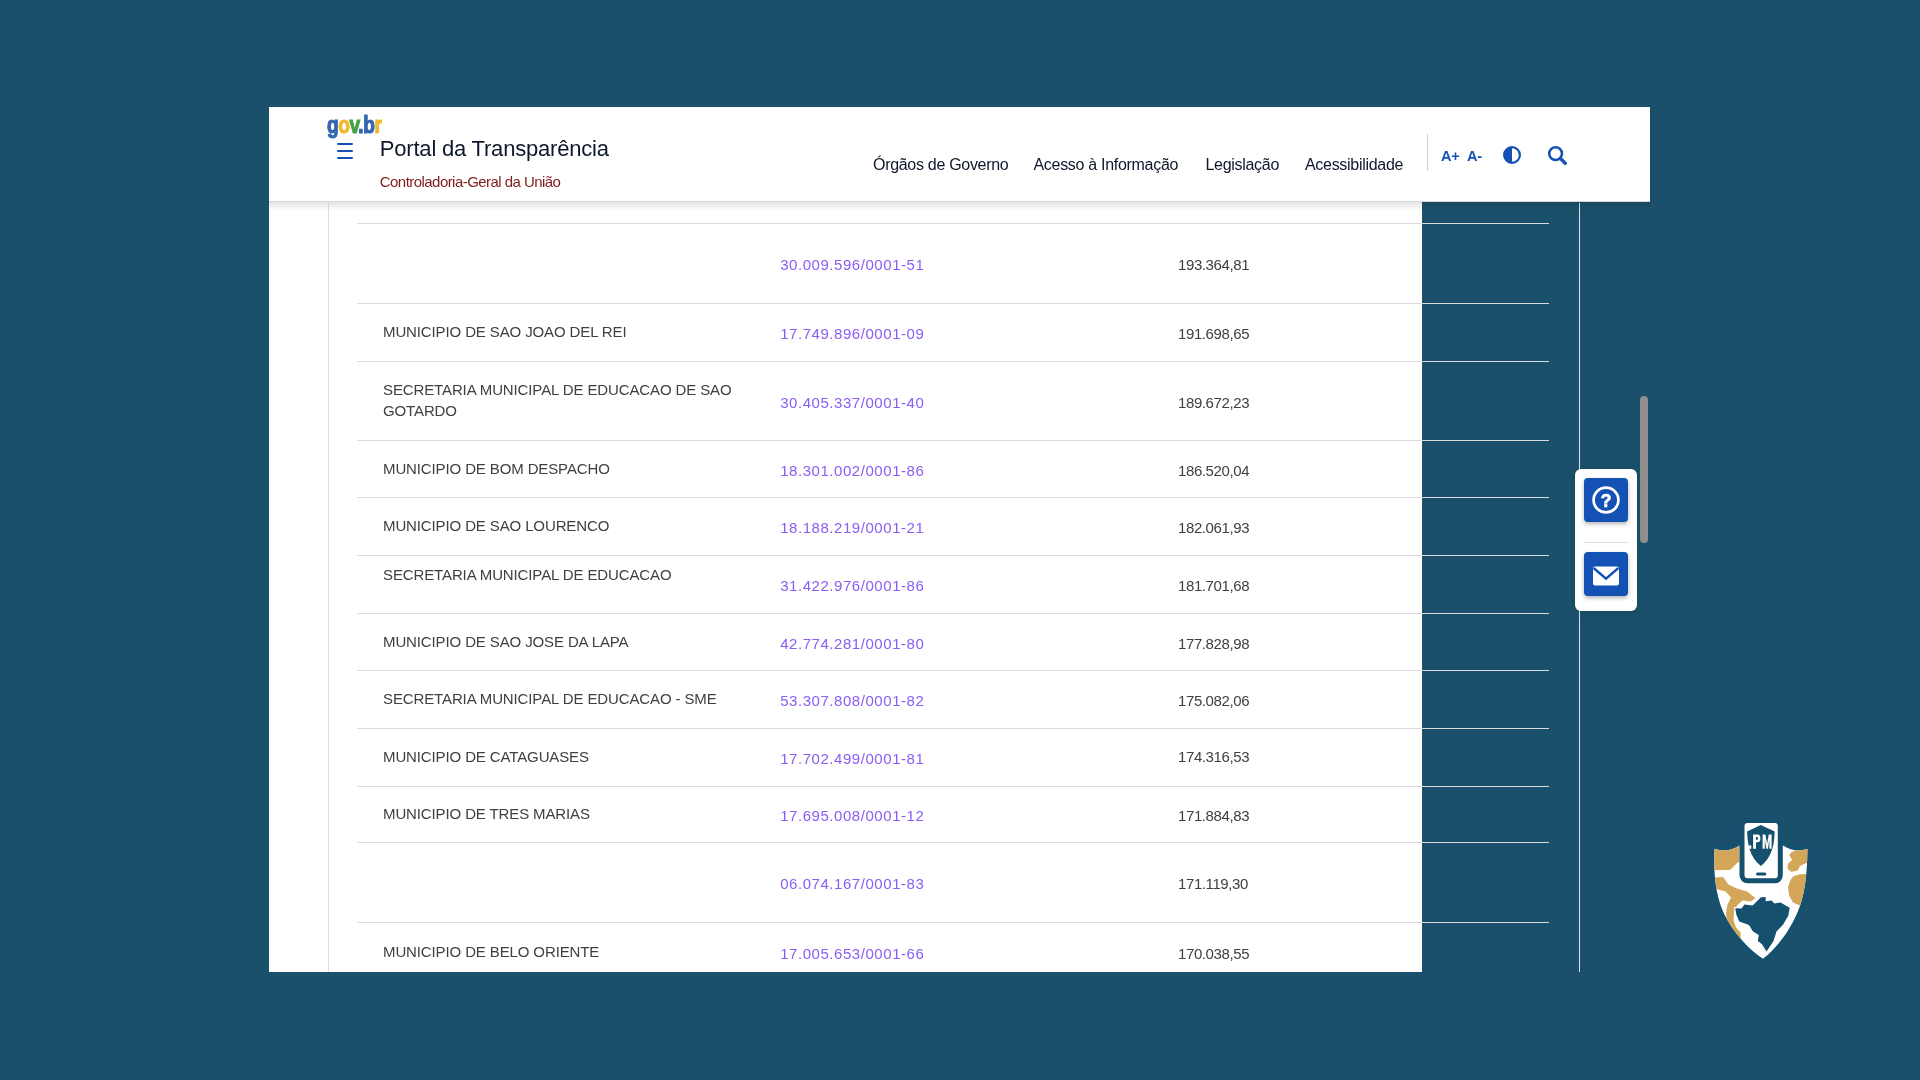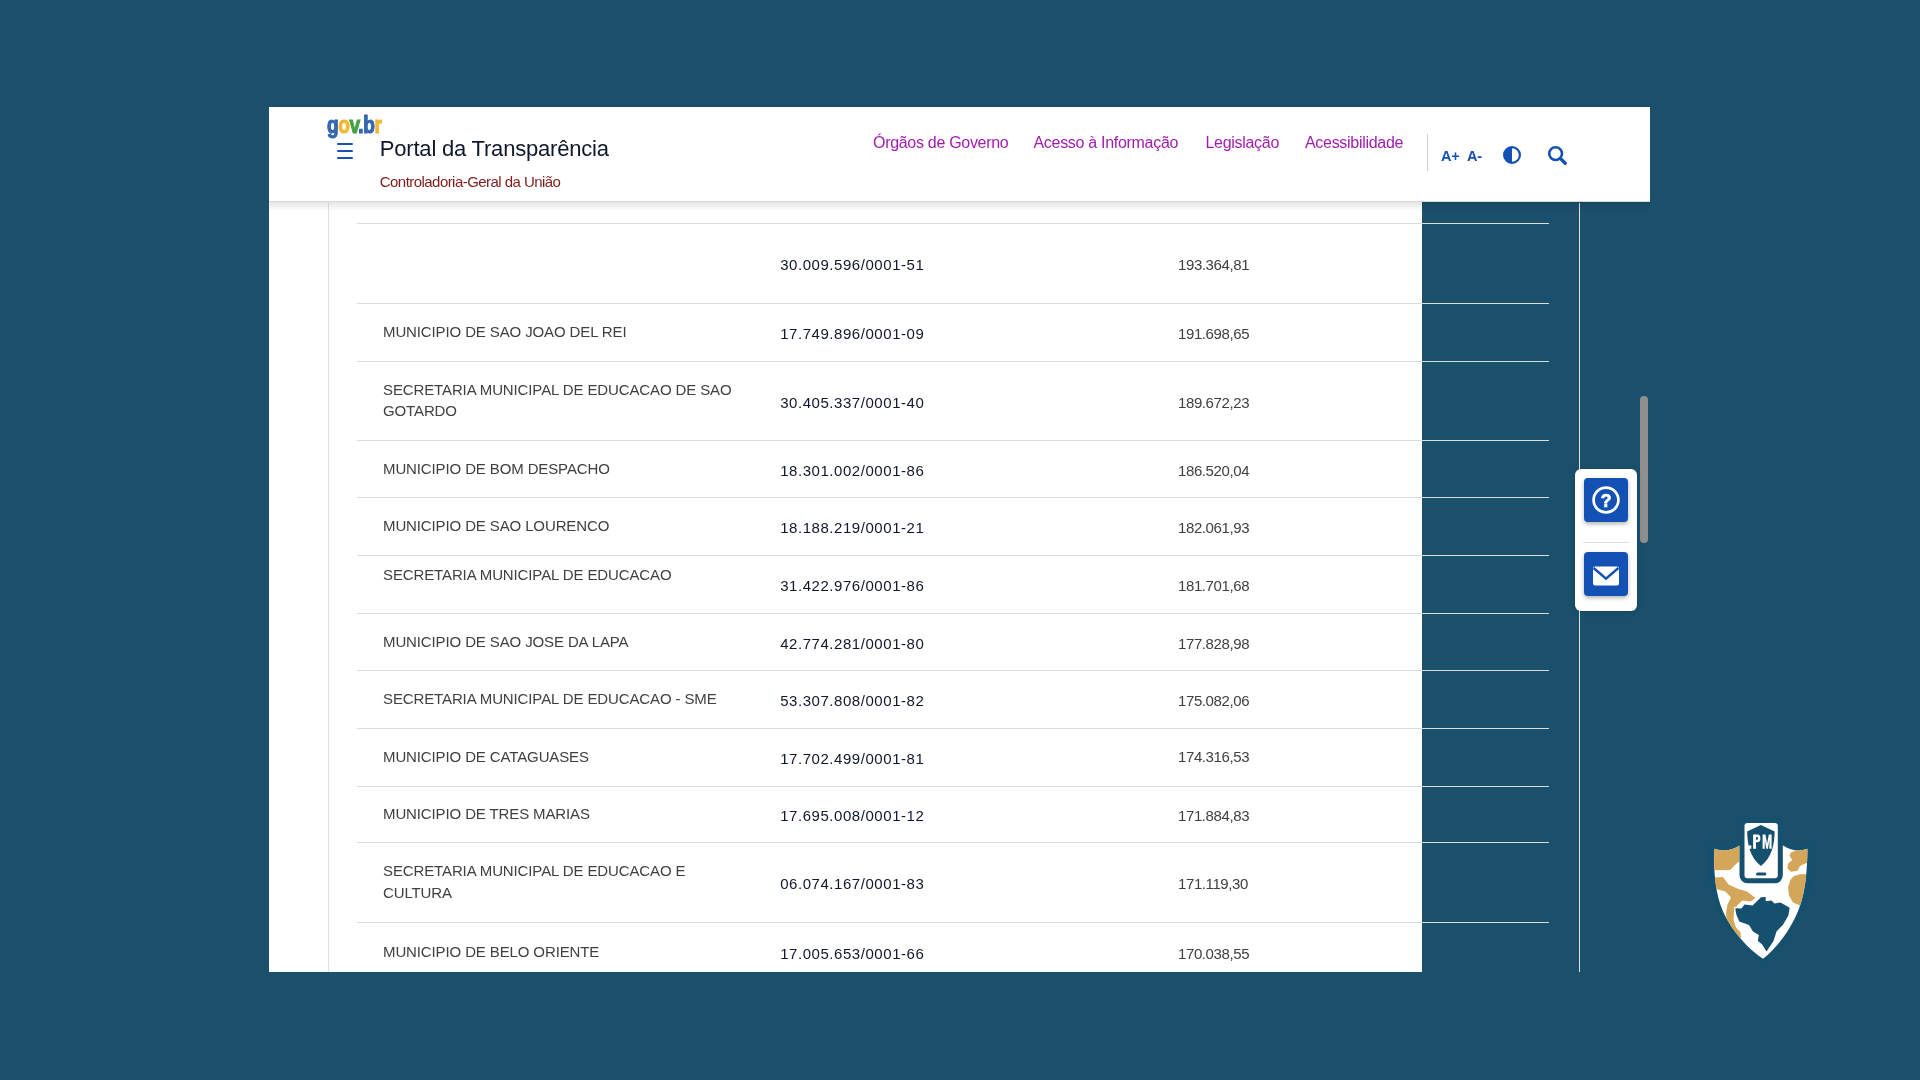--- a/index.html
+++ b/index.html
@@ -14,30 +14,30 @@
     background:linear-gradient(to bottom, rgba(0,0,0,0.10), rgba(0,0,0,0)); z-index:4; }
   .govbr { left:58px; top:7px; font-size:23px; font-weight:bold; line-height:23px;
     letter-spacing:-0.5px; transform:scaleX(0.83); transform-origin:0 0; }
   .gb-b { color:#3567b2; -webkit-text-stroke:1.15px #3567b2; }
   .gb-y { color:#f2b831; -webkit-text-stroke:1.15px #f2b831; }
   .gb-g { color:#47a345; -webkit-text-stroke:1.15px #47a345; }
   .burger { left:67.5px; top:36px; width:16px; height:16px; }
   .burger div { position:absolute; left:0; width:16px; height:2.4px; background:#1351B4; border-radius:1px; }
   .title { left:110.8px; top:30.9px; font-size:22px; line-height:22px; color:#0f172a; letter-spacing:-0.2px; }
   .subtitle { left:110.8px; top:66.7px; font-size:15px; line-height:15px; color:#7f1d1d; letter-spacing:-0.55px; }
-  .nav a { position:absolute; top:28px; font-size:16px; line-height:16px; color:#a21caf;
+  .nav a { position:absolute; top:50px; font-size:16px; line-height:16px; color:#0f172a;
     text-decoration:none; letter-spacing:-0.3px; white-space:nowrap; }
   .vdiv { left:1158px; top:27px; width:1px; height:37px; background:#cfcfcf; }
   .fs { top:41.5px; font-size:14.5px; line-height:14.5px; color:#1351B4; font-weight:bold; letter-spacing:-0.3px; }
 
   
   .panel-border { position:absolute; top:95.5px; width:1px; height:769.5px; background:#e0e0e0; }
   .sep { position:absolute; left:88.3px; width:1192px; height:1px; background:#dcdcdc; }
   .nm { position:absolute; left:114px; font-size:15px; line-height:21.4px; color:#404040; letter-spacing:-0.12px; white-space:nowrap; }
-  .cj { position:absolute; left:511.2px; font-size:15px; line-height:21.4px; color:#0f172a; letter-spacing:0.55px; white-space:nowrap; }
+  .cj { position:absolute; left:511.2px; font-size:15px; line-height:21.4px; color:#8b5cf6; letter-spacing:0.55px; white-space:nowrap; }
   .vl { position:absolute; left:909px; font-size:15px; line-height:21.4px; color:#404040; letter-spacing:-0.4px; white-space:nowrap; }
 
   
   .thumb { position:absolute; left:1371px; top:289px; width:8px; height:147px; background:#8f8f8f; border-radius:4px; }
 
   
   .helpwrap { position:absolute; left:1306px; top:362px; width:62px; height:142px; background:#fff;
      border-radius:6px; box-shadow:0 1px 6px rgba(0,0,0,0.12); }
   .hbtn { position:absolute; left:9px; width:44px; height:44px; background:#1351B4; border-radius:4px;
      box-shadow:0 2px 4px rgba(0,0,0,0.3); }
@@ -125,21 +125,20 @@
   <div class="vl" style="top:583.35px">175.082,06</div>
 
   <div class="nm" style="top:639.3px">MUNICIPIO DE CATAGUASES</div>
   <div class="cj" style="top:641.3px">17.702.499/0001-81</div>
   <div class="vl" style="top:639px">174.316,53</div>
 
   <div class="nm" style="top:695.95px">MUNICIPIO DE TRES MARIAS</div>
   <div class="cj" style="top:697.95px">17.695.008/0001-12</div>
   <div class="vl" style="top:697.95px">171.884,83</div>
 
-  <div class="nm" style="top:753.3px">SECRETARIA MUNICIPAL DE EDUCACAO E<br>CULTURA</div>
   <div class="cj" style="top:766.0px">06.074.167/0001-83</div>
   <div class="vl" style="top:766.0px">171.119,30</div>
 
   <div class="nm" style="top:833.6px">MUNICIPIO DE BELO ORIENTE</div>
   <div class="cj" style="top:835.6px">17.005.653/0001-66</div>
   <div class="vl" style="top:835.6px">170.038,55</div>
 
   <div class="thumb"></div>
 
   <div class="helpwrap">

